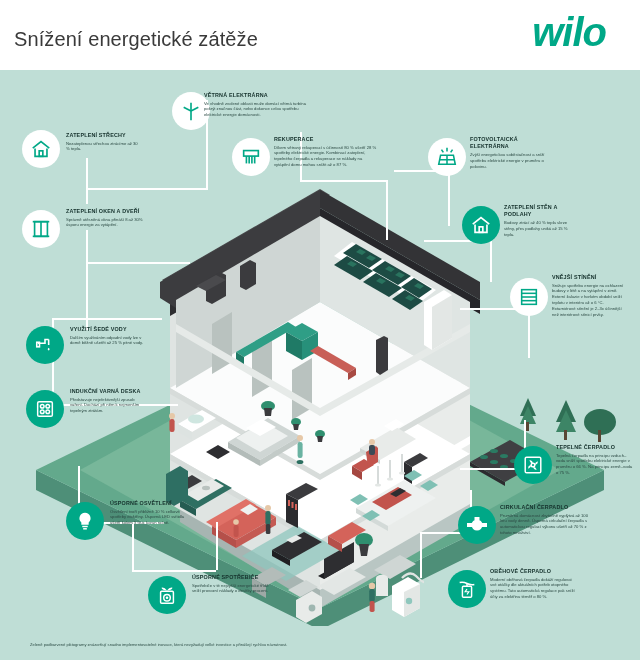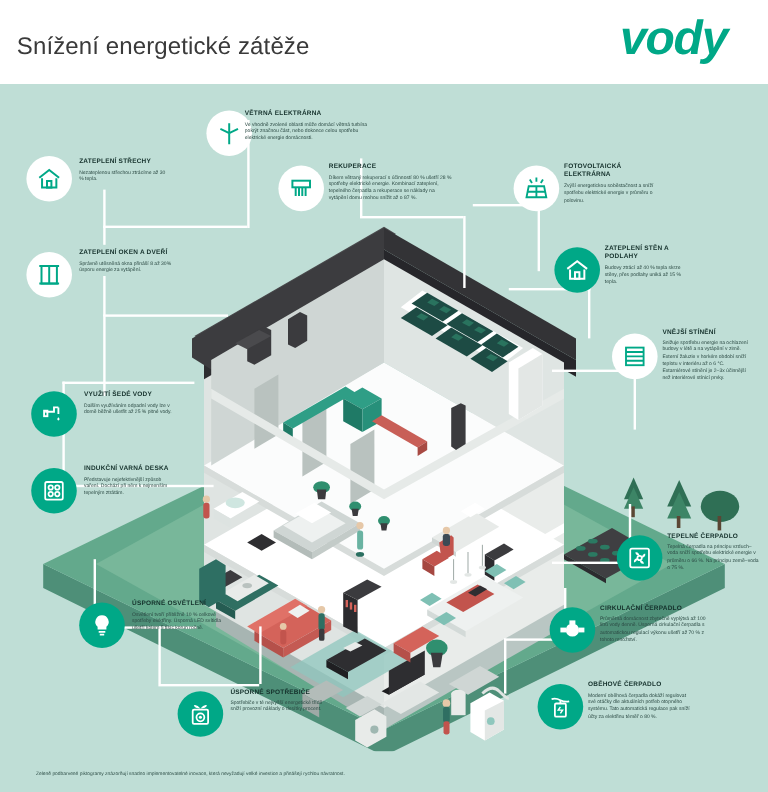--- a/index.html
+++ b/index.html
@@ -64,21 +64,21 @@
   
   .house{position:absolute;left:0;top:0;width:640px;height:590px;}
 </style>
 </head>
 <body>
 
 <div id="root">
 
   <div class="header">
     <div class="page-title">Snížení energetické zátěže</div>
-    <div class="logo">vody</div>
+    <div class="logo">wilo</div>
   </div>
 
   <div class="canvas">
 
     <svg class="house" viewBox="0 0 640 590">
       <defs>
         <clipPath id="cpHouse">
             <rect x="0" y="0" width="640" height="590"></rect>
           </clipPath>
       </defs>

